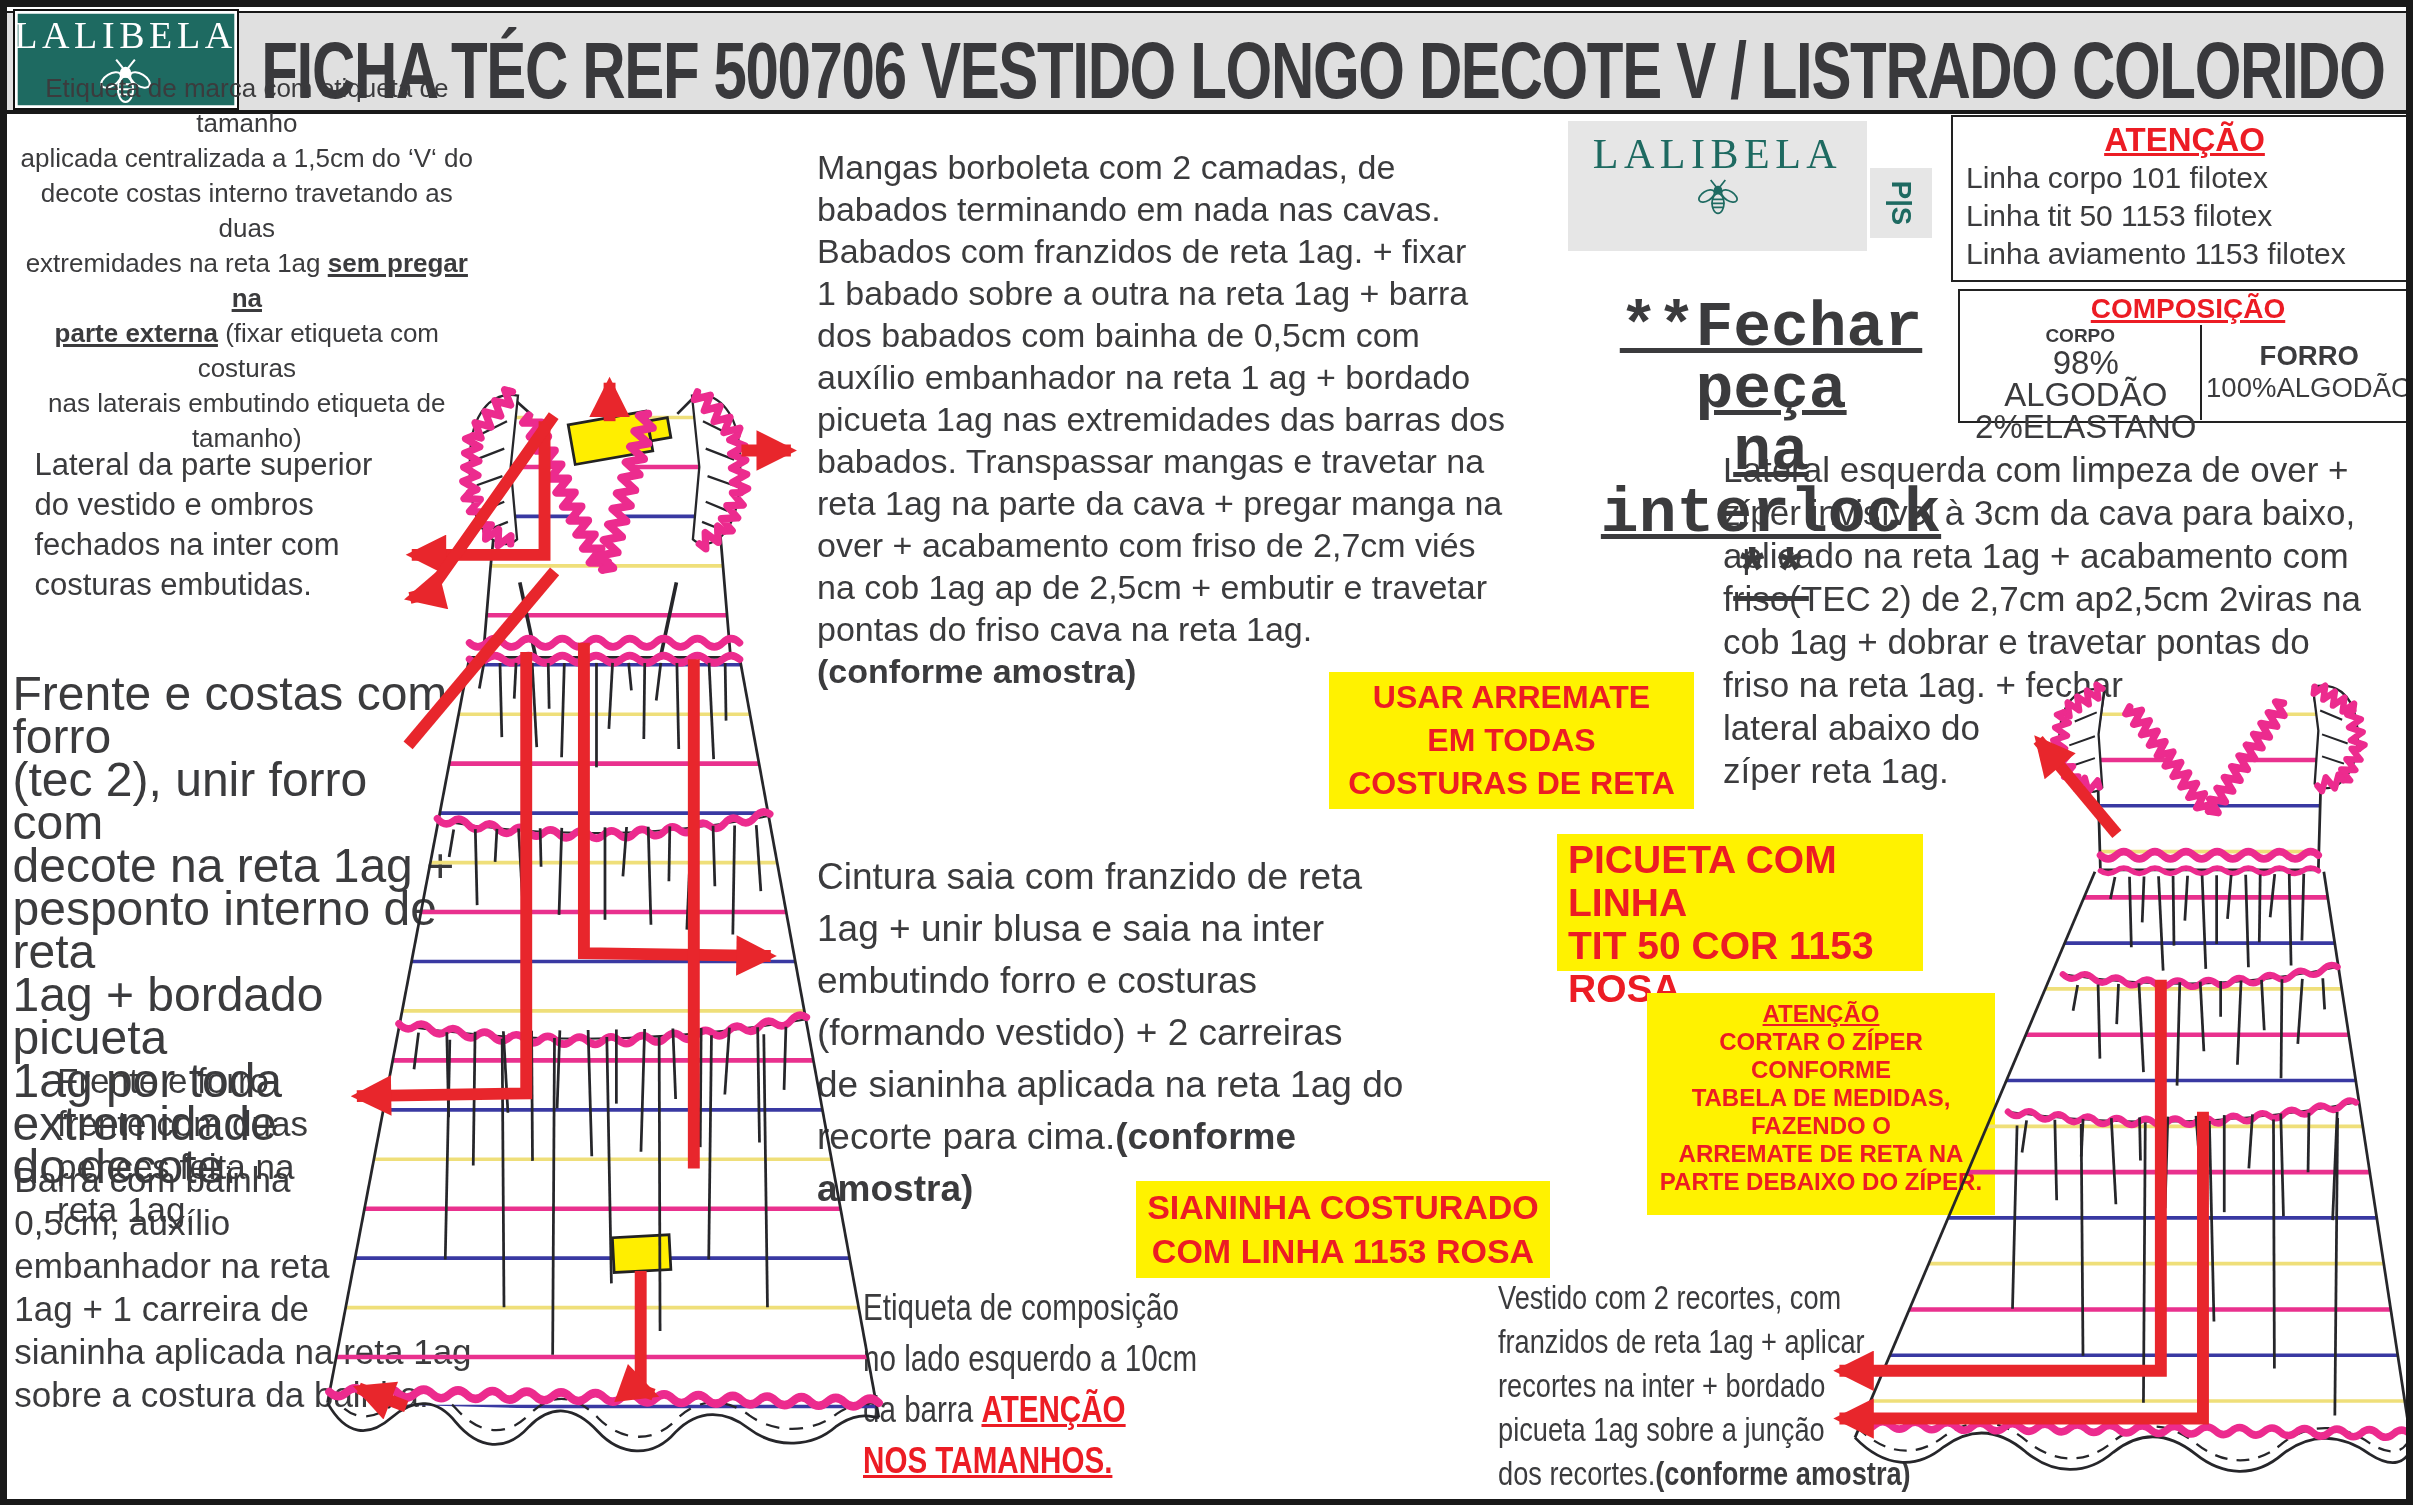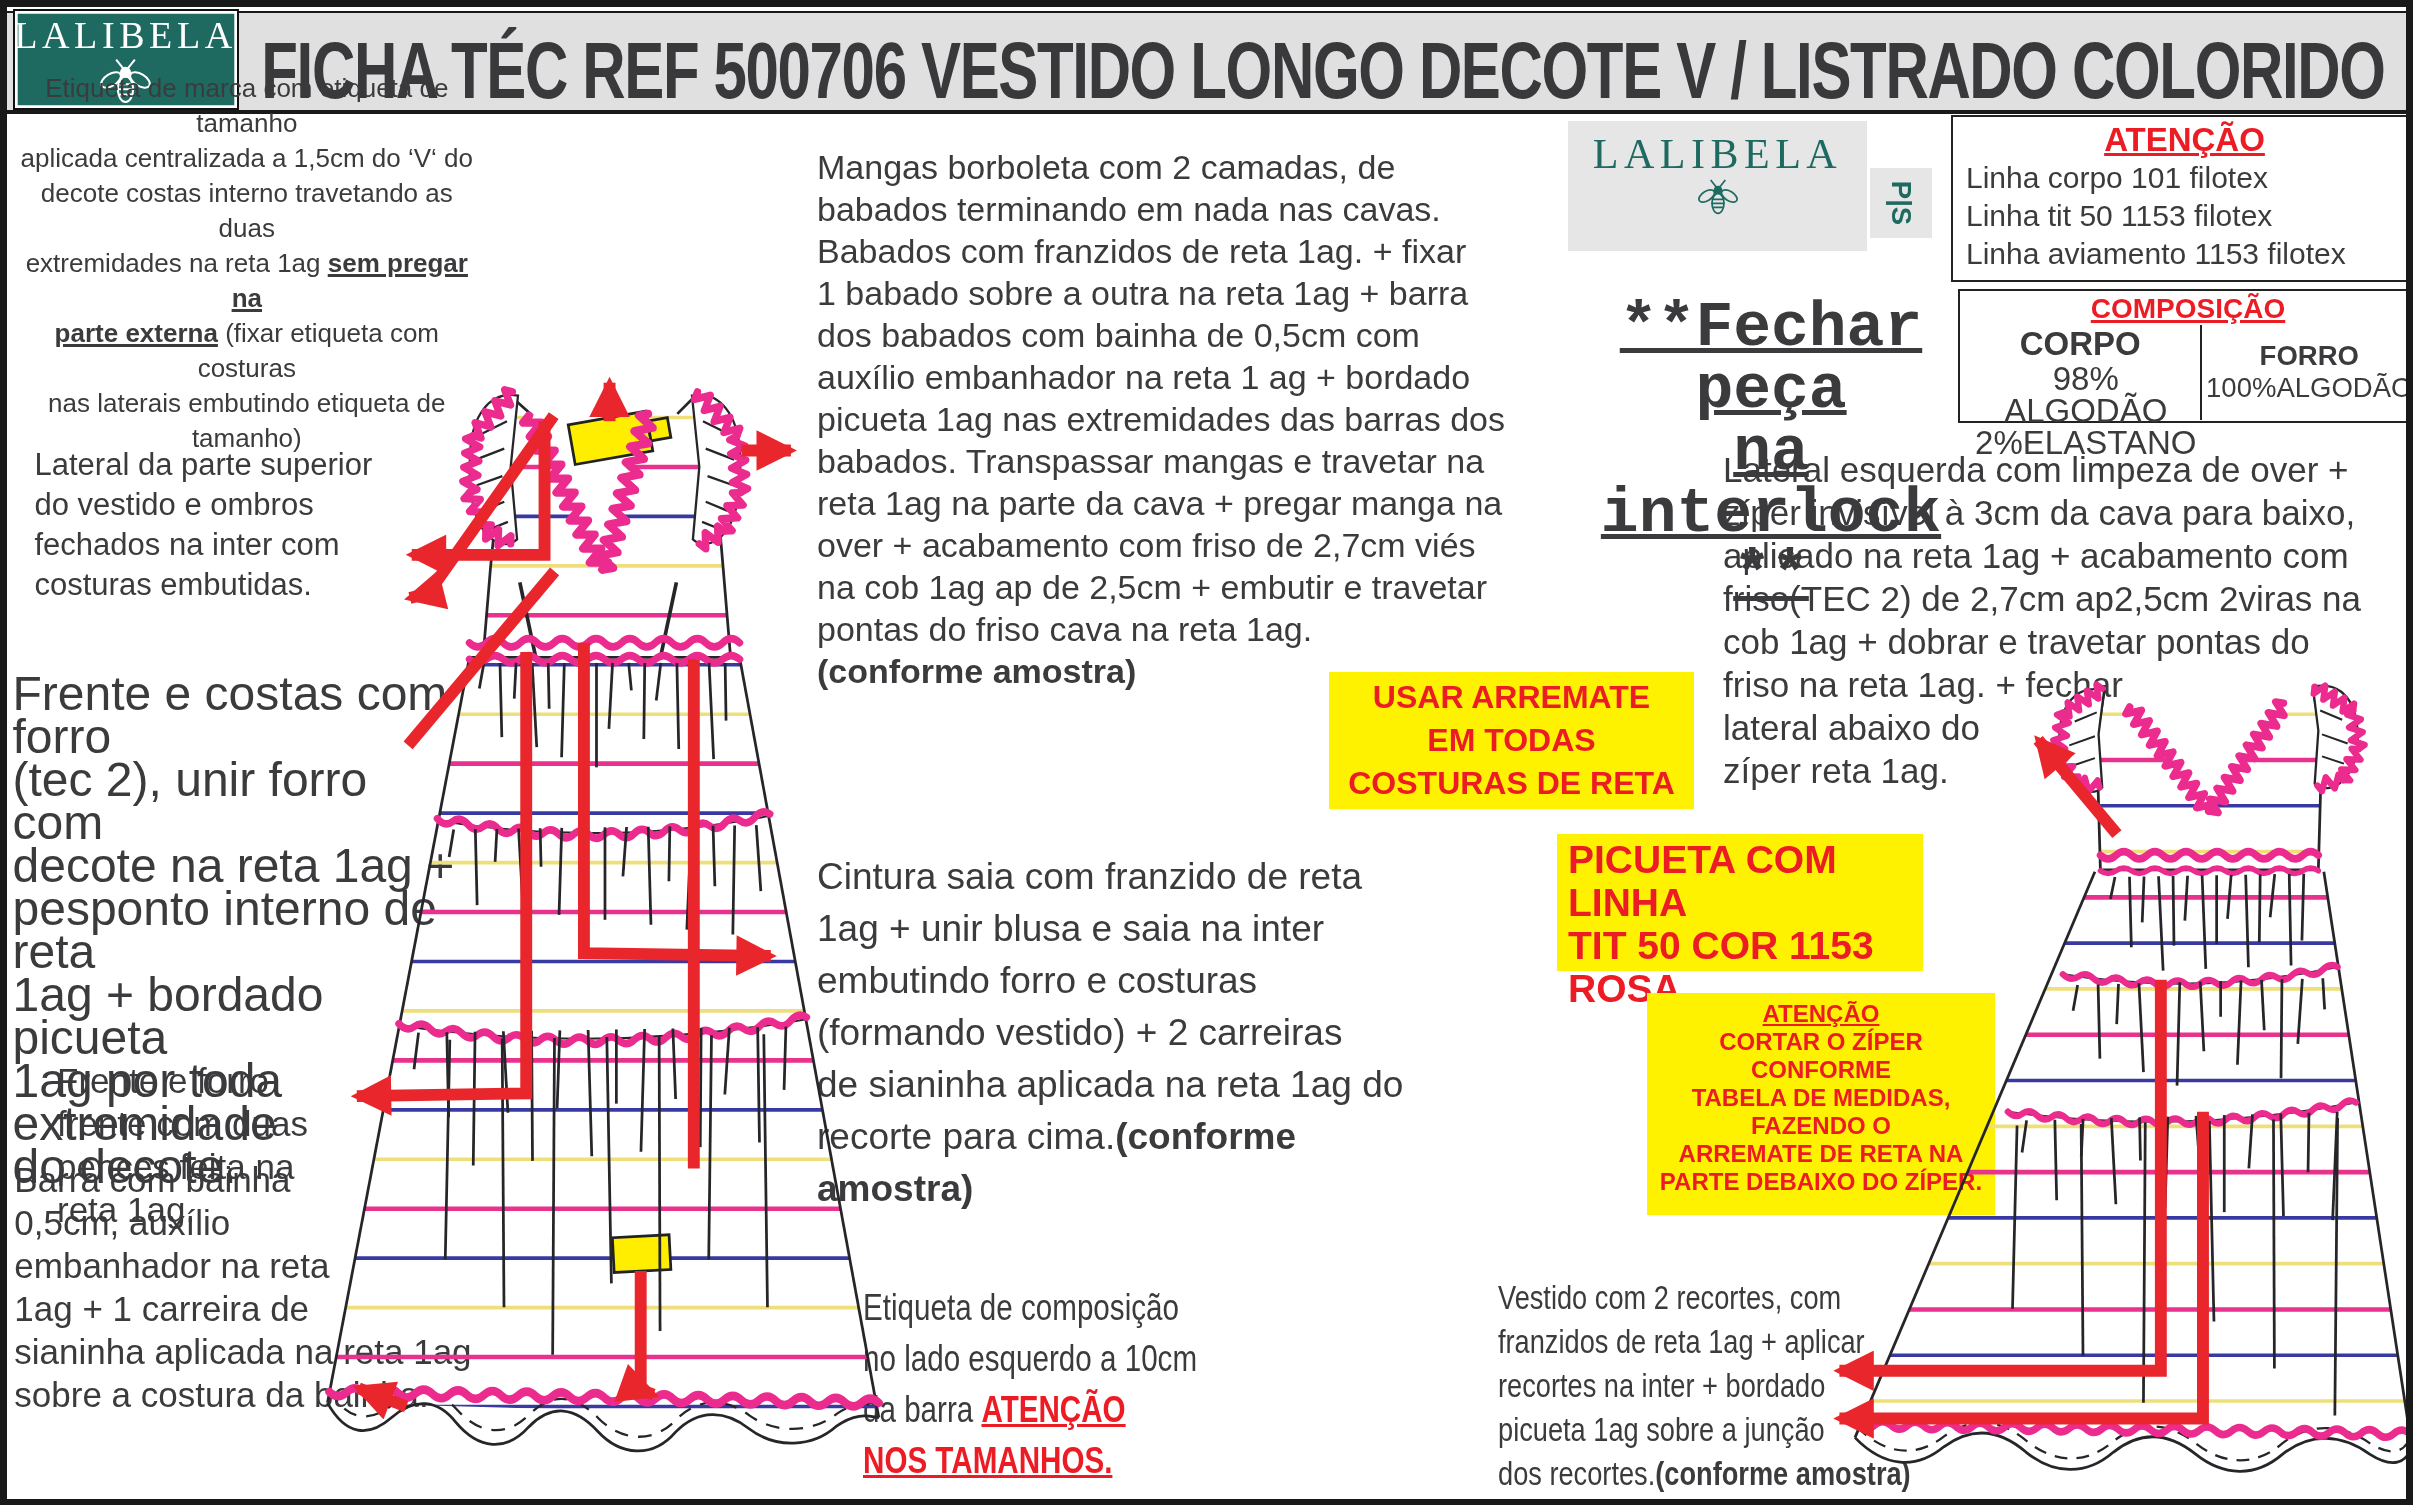--- a/index.html
+++ b/index.html
@@ -133,36 +133,38 @@
 ROSA</div>
 
   <div class="ybox ctr" style="left:1640px;top:986px;width:348px;height:222px;font-size:24px;line-height:28px;padding:7.3px 3.7px;"><span style="text-decoration:underline;">ATENÇÃO</span>
 <span>CORTAR O ZÍPER
 CONFORME
 TABELA DE MEDIDAS,
 FAZENDO O
 ARREMATE DE RETA NA
 PARTE DEBAIXO DO ZÍPER.</span></div>
 
+  <div class="ybox ctr" style="left:1129px;top:1174px;width:414px;height:97px;font-size:34px;line-height:44px;padding:3.7px 5.5px;">SIANINHA COSTURADO
+COM LINHA 1153 ROSA</div>
 
   <div class="obox ctr" style="left:1944px;top:108px;width:467px;height:167px;">
     <div class="redu" style="font-size:33px;margin-top:3.7px;">ATENÇÃO</div>
     <div class="tb" style="position:static;text-align:left;padding-left:13px;font-size:30px;line-height:38px;">Linha corpo 101 filotex
 Linha tit 50 1153 filotex
 Linha aviamento 1153 filotex</div>
   </div>
 
   <div class="tb ub ctr" style="left:1581px;top:291px;width:366px;font-size:63px;line-height:62px;text-decoration-thickness:4.6px;font-family:Liberation Mono, monospace;">**Fechar peça
 na interlock **</div>
 
   <div class="obox" style="left:1951px;top:282px;width:460px;height:134px;">
     <div class="redu ctr" style="font-size:28px;margin-top:1.8px;">COMPOSIÇÃO</div>
     <div style="display:flex;height:95px;">
       <div class="ctr" style="width:243px;border-right:2.7px solid #222;box-sizing:border-box;">
-        <div class="b" style="font-size:33px;">CORPO</div>
+        <div class="b" style="font-size:19px;">CORPO</div>
         <div class="tb" style="position:static;font-size:33px;line-height:32px;margin-left:11px;">98% ALGODÃO
 2%ELASTANO</div>
       </div>
       <div class="ctr" style="width:214px;display:flex;flex-direction:column;justify-content:center;">
         <div class="b" style="font-size:27.5px;">FORRO</div>
         <div style="font-size:27.5px;">100%ALGODÃO</div>
       </div>
     </div>
   </div>
 

